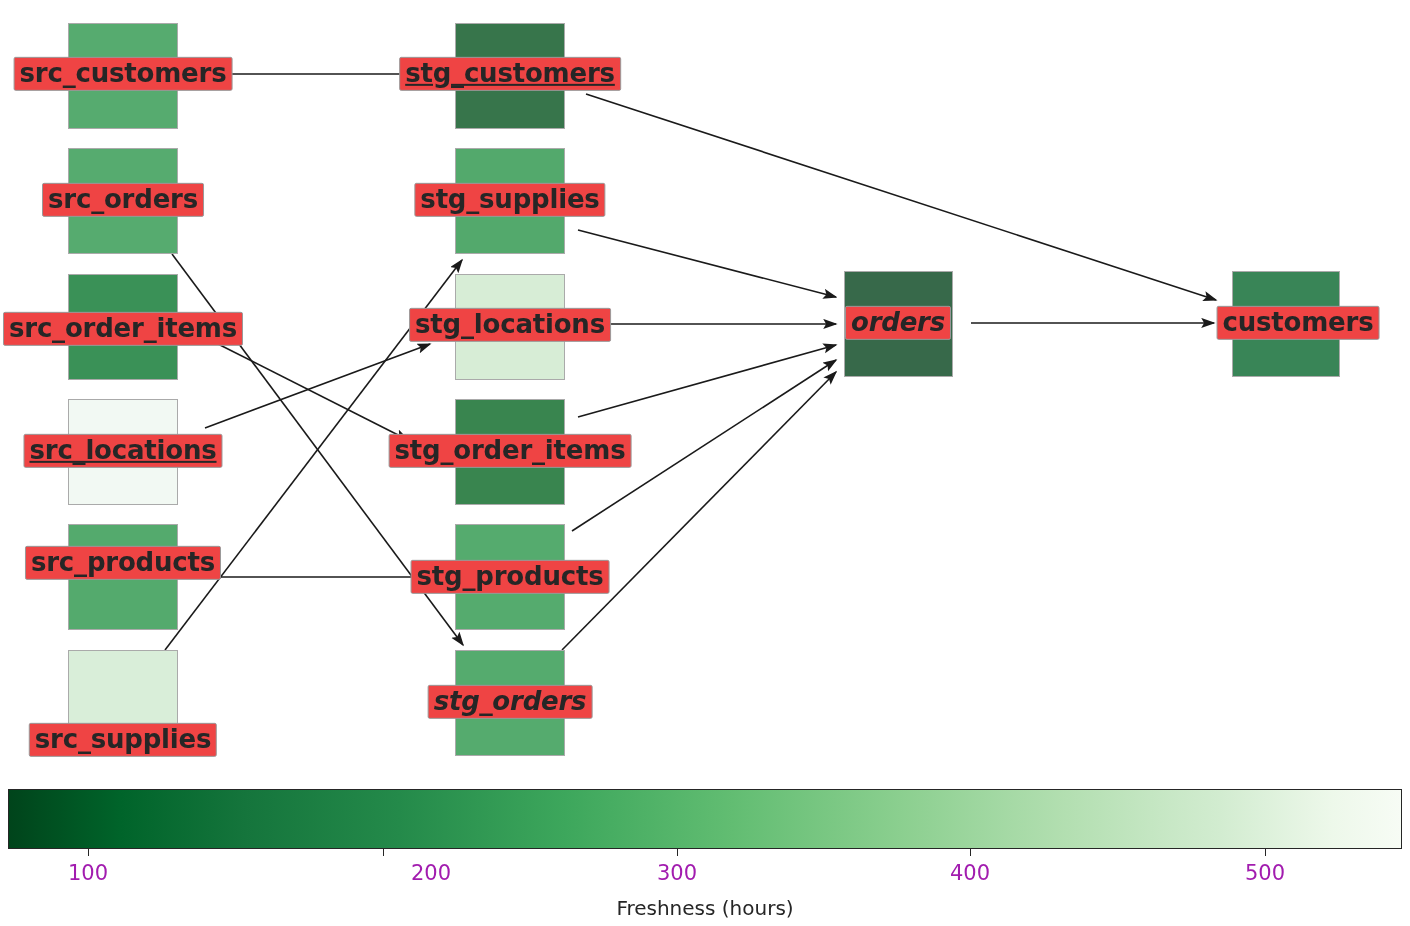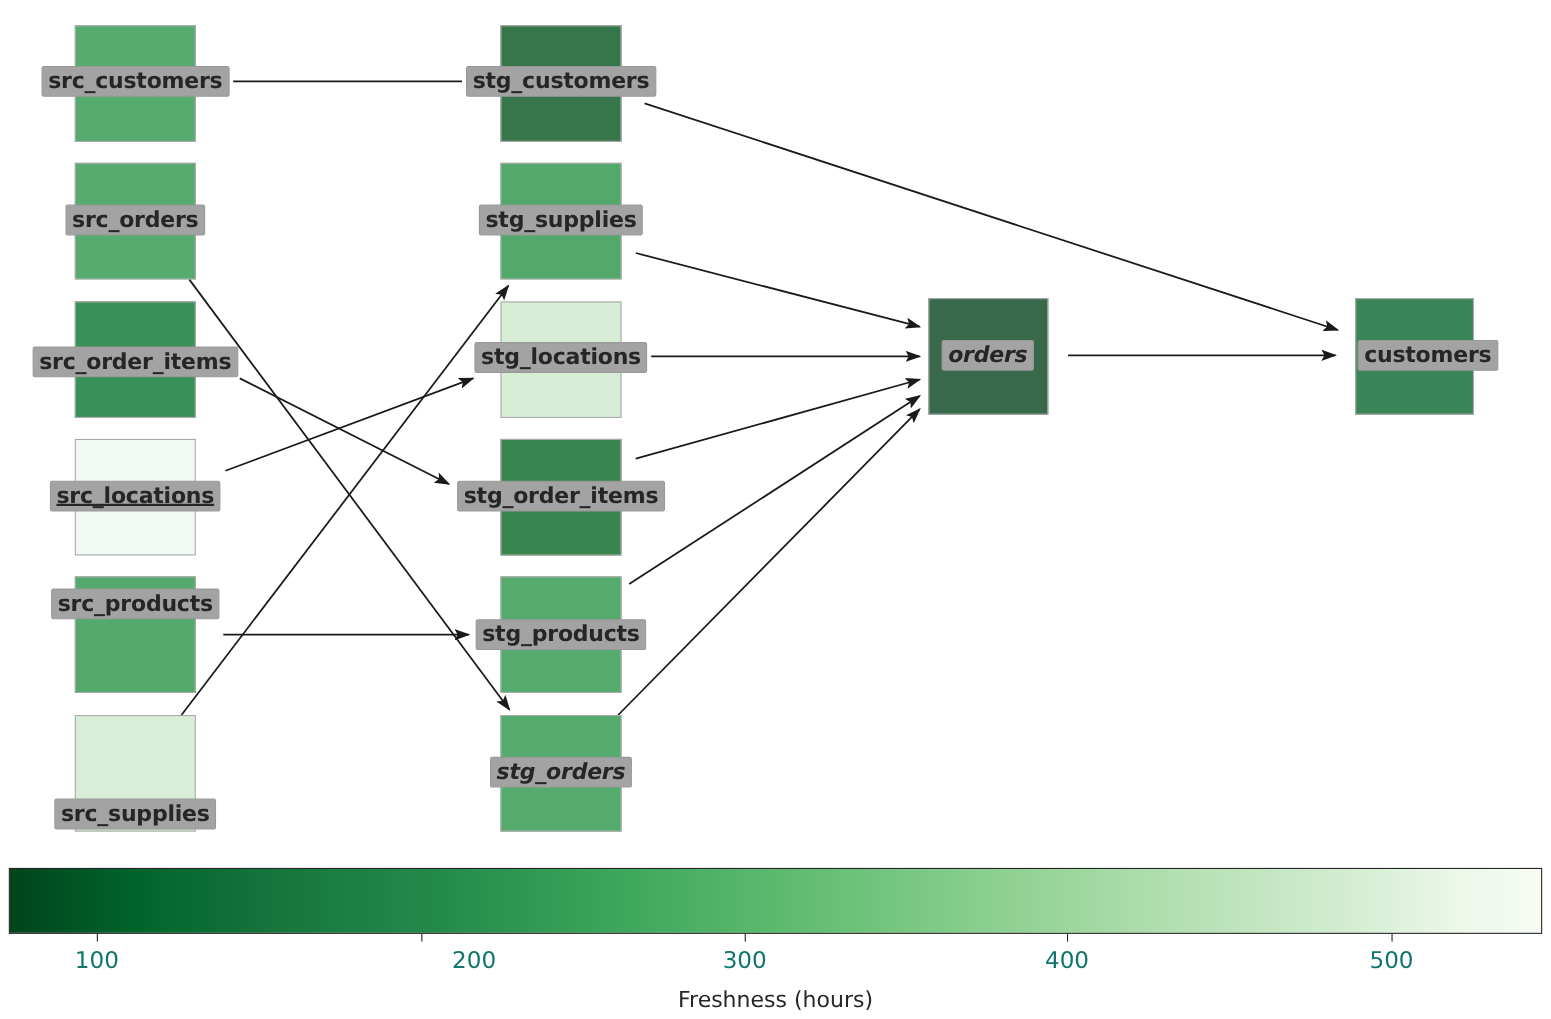--- a/index.html
+++ b/index.html
@@ -2,32 +2,32 @@
 <html><head>
 <meta charset="utf-8">
 <style>
   html,body{margin:0;padding:0;background:#ffffff;}
   body{width:1410px;height:926px;position:relative;overflow:hidden;
        font-family:"DejaVu Sans","Liberation Sans",sans-serif;}
   #stage{position:absolute;left:0;top:0;width:1410px;height:926px;}
   #edges{position:absolute;left:0;top:0;width:1410px;height:926px;}
   .node{position:absolute;box-sizing:border-box;border:1.4px solid #aaaaaa;}
   .node-label{position:absolute;transform:translate(-50%,-50%);
-      background:#a3a3a3;border:1.3px solid #999999;border-radius:2px;
-      padding:2px 5px 3px 5px;font-size:20px;font-weight:bold;color:#262626;
+      background:#ef4444;border:1.3px solid #999999;border-radius:2px;
+      padding:2px 5px 3px 5px;font-size:26px;font-weight:bold;color:#262626;
       white-space:nowrap;letter-spacing:-0.2px;line-height:1.05;}
   #cbar{position:absolute;left:8px;top:789px;width:1394px;height:60px;
         border:1.3px solid #262626;box-sizing:border-box;
         background:linear-gradient(to right,
           #00441b 0%, #00642a 8%, #15753c 17%, #248a4a 28%,
           #3da75c 40%, #62bd72 52%, #8bcf8f 64%, #b3dfb1 76%,
           #d2ecd0 87%, #edf8ea 95%, #f7fcf5 100%);}
   .ctick{position:absolute;top:849px;width:0;border-left:1.3px solid #262626;height:7px;}
   .ctlabel{position:absolute;top:861px;transform:translateX(-50%);
-      font-size:21px;color:#0f766e;white-space:nowrap;}
+      font-size:21px;color:#a21caf;white-space:nowrap;}
   #cbar-title{position:absolute;top:896px;left:705px;transform:translateX(-50%);
       font-size:20px;color:#262626;white-space:nowrap;}
 </style>
 </head>
 <body>
 
 <div id="stage">
 
   <svg id="edges" viewBox="0 0 1410 926" xmlns="http://www.w3.org/2000/svg">
     <defs>
@@ -67,24 +67,24 @@
   <div class="node" style="left:455px;top:524px;width:110px;height:106px;background:#55ab6e;"></div>
   <div class="node" style="left:455px;top:650px;width:110px;height:106px;background:#55ab6e;"></div>
 
   <div class="node" style="left:844px;top:271px;width:109px;height:106px;background:#37694a;"></div>
   <div class="node" style="left:1232px;top:271px;width:108px;height:106px;background:#398557;"></div>
 
   <div class="node-label" style="left:123px;top:74px;">src_customers</div>
   <div class="node-label" style="left:123px;top:200px;">src_orders</div>
   <div class="node-label" style="left:123px;top:329px;">src_order_items</div>
   <div class="node-label" style="left:123px;top:451px;text-decoration:underline;">src_locations</div>
-  <div class="node-label" style="left:123px;top:549px;">src_products</div>
+  <div class="node-label" style="left:123px;top:563px;">src_products</div>
   <div class="node-label" style="left:123px;top:740px;">src_supplies</div>
 
-  <div class="node-label" style="left:510px;top:74px;">stg_customers</div>
+  <div class="node-label" style="left:510px;top:74px;text-decoration:underline;">stg_customers</div>
   <div class="node-label" style="left:510px;top:200px;">stg_supplies</div>
   <div class="node-label" style="left:510px;top:325px;">stg_locations</div>
   <div class="node-label" style="left:510px;top:451px;">stg_order_items</div>
   <div class="node-label" style="left:510px;top:577px;">stg_products</div>
   <div class="node-label" style="left:510px;top:702px;font-style:italic;">stg_orders</div>
 
   <div class="node-label" style="left:898px;top:323px;font-style:italic;">orders</div>
   <div class="node-label" style="left:1286px;top:323px;margin-left:12px;">customers</div>
 
   <div id="cbar"></div>

